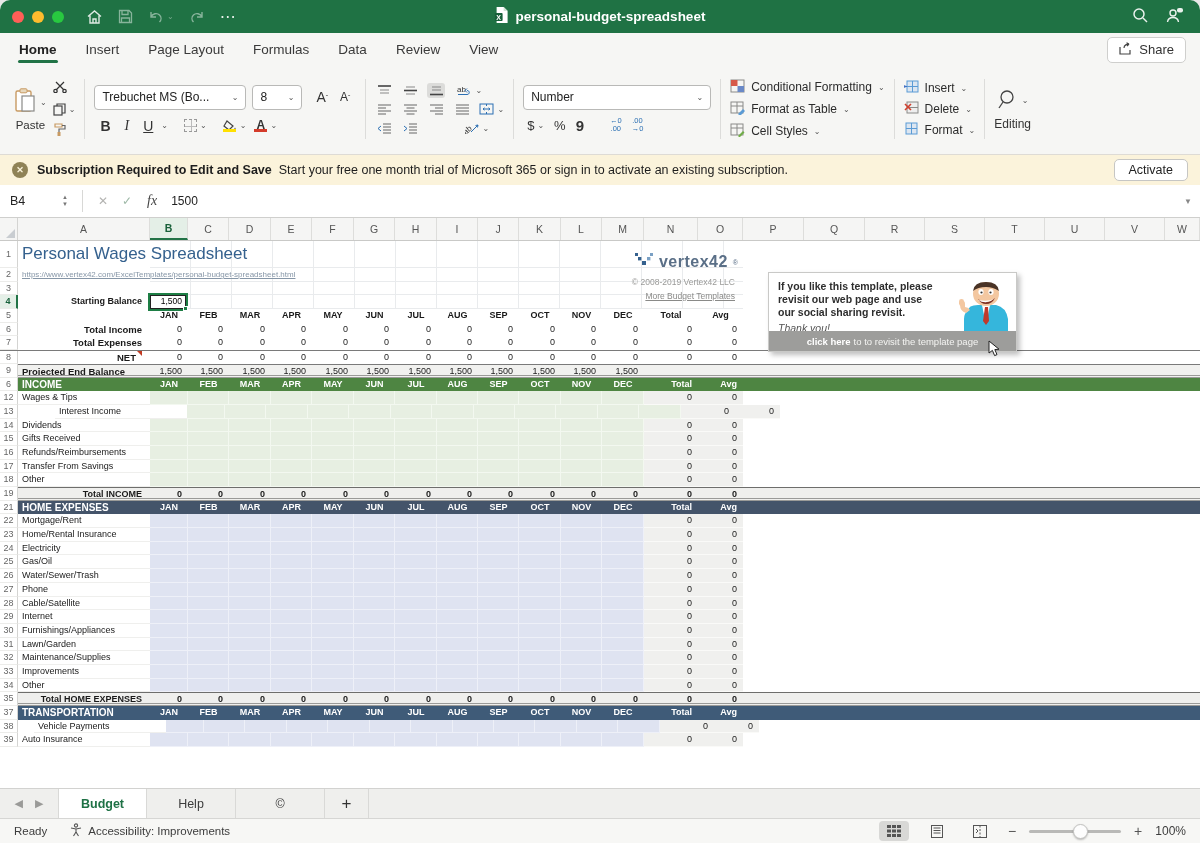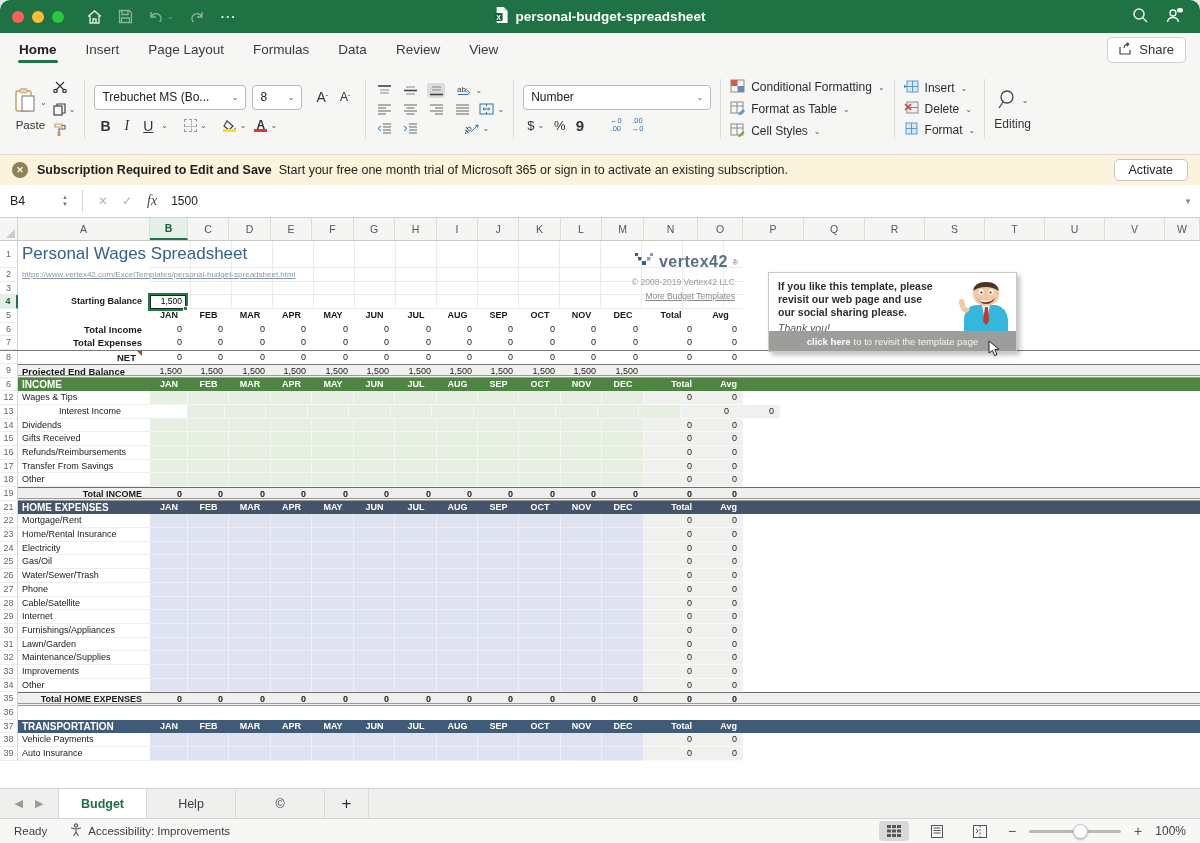--- a/index.html
+++ b/index.html
@@ -1170,24 +1170,20 @@
             <div class="cell c-num" style="width: 42px;">0</div>
             <div class="cell c-num" style="width: 41px;">0</div>
             <div class="cell c-num" style="width: 41px;">0</div>
             <div class="cell c-num" style="width: 42px;">0</div>
             <div class="cell c-num" style="width: 41px;">0</div>
             <div class="cell c-num" style="width: 42px;">0</div>
             <div class="cell c-num" style="width: 54px;">0</div>
             <div class="cell c-num" style="width: 45px;">0</div>
           </div>
         </div>
-        <div class="grow t-blank">
-          <div class="gutter">36</div>
-          <div class="rbody"></div>
-        </div>
         <div class="grow t-sechead">
           <div class="gutter">37</div>
           <div class="rbody sechead-blue2">
             <div class="cell c-lbl" style="width: 132px;">TRANSPORTATION</div>
             <div class="cell m" style="width: 38px;">JAN</div>
             <div class="cell m" style="width: 41px;">FEB</div>
             <div class="cell m" style="width: 42px;">MAR</div>
             <div class="cell m" style="width: 41px;">APR</div>
             <div class="cell m" style="width: 42px;">MAY</div>
             <div class="cell m" style="width: 41px;">JUN</div>
@@ -1197,21 +1193,21 @@
             <div class="cell m" style="width: 42px;">OCT</div>
             <div class="cell m" style="width: 41px;">NOV</div>
             <div class="cell m" style="width: 42px;">DEC</div>
             <div class="cell c-ta" style="width: 54px;">Total</div>
             <div class="cell c-ta" style="width: 45px;">Avg</div>
           </div>
         </div>
         <div class="grow t-item">
           <div class="gutter">38</div>
           <div class="rbody">
-            <div class="cell c-lbl" style="width: 132px;">Vehicle Payments</div>
+            <div class="cell c-lbl" style="width: 132px; margin-left: 16px;">Vehicle Payments</div>
             <div class="cell tint-blue" style="width: 38px;"></div>
             <div class="cell tint-blue" style="width: 41px;"></div>
             <div class="cell tint-blue" style="width: 42px;"></div>
             <div class="cell tint-blue" style="width: 41px;"></div>
             <div class="cell tint-blue" style="width: 42px;"></div>
             <div class="cell tint-blue" style="width: 41px;"></div>
             <div class="cell tint-blue" style="width: 42px;"></div>
             <div class="cell tint-blue" style="width: 41px;"></div>
             <div class="cell tint-blue" style="width: 41px;"></div>
             <div class="cell tint-blue" style="width: 42px;"></div>
@@ -1256,21 +1252,21 @@
       <span class="logo-text">vertex42</span>
         <span class="logo-tm">®</span>
     </div>
     <div class="ov copyright">© 2008-2019 Vertex42 LLC</div>
     <div class="ov morelink">More Budget Templates</div>
 
     <div class="ov notebox">
       <div class="txt">
         <div>If you like this template, please</div>
         <div>revisit our web page and use</div>
-        <div>our social sharing please.</div>
+        <div>our social sharing revisit.</div>
       </div>
       <div class="thanks">Thank you!</div>
       <span class="cartoon"><svg width="72" height="52" viewBox="0 0 72 52">
         <path d="M30 30 Q30 24 40 24 L58 24 Q68 26 70 38 L70 52 L26 52 L26 38 Q26 32 30 30Z" fill="#35b6dc"></path>
         <path d="M44 24 L52 24 L50 34 L46 34 Z" fill="#fff"></path>
         <path d="M47 26 L50 26 L51 40 L48 44 L45 40 Z" fill="#c0392b"></path>
         <ellipse cx="48" cy="13" rx="13" ry="12" fill="#f3c7a0"></ellipse>
         <path d="M35 10 Q36 1 48 1 Q60 1 61 10 Q55 6 48 6 Q40 6 35 10Z" fill="#4a3326"></path>
         <ellipse cx="43" cy="11" rx="2.6" ry="3" fill="#fff"></ellipse>
             <ellipse cx="53" cy="11" rx="2.6" ry="3" fill="#fff"></ellipse>

